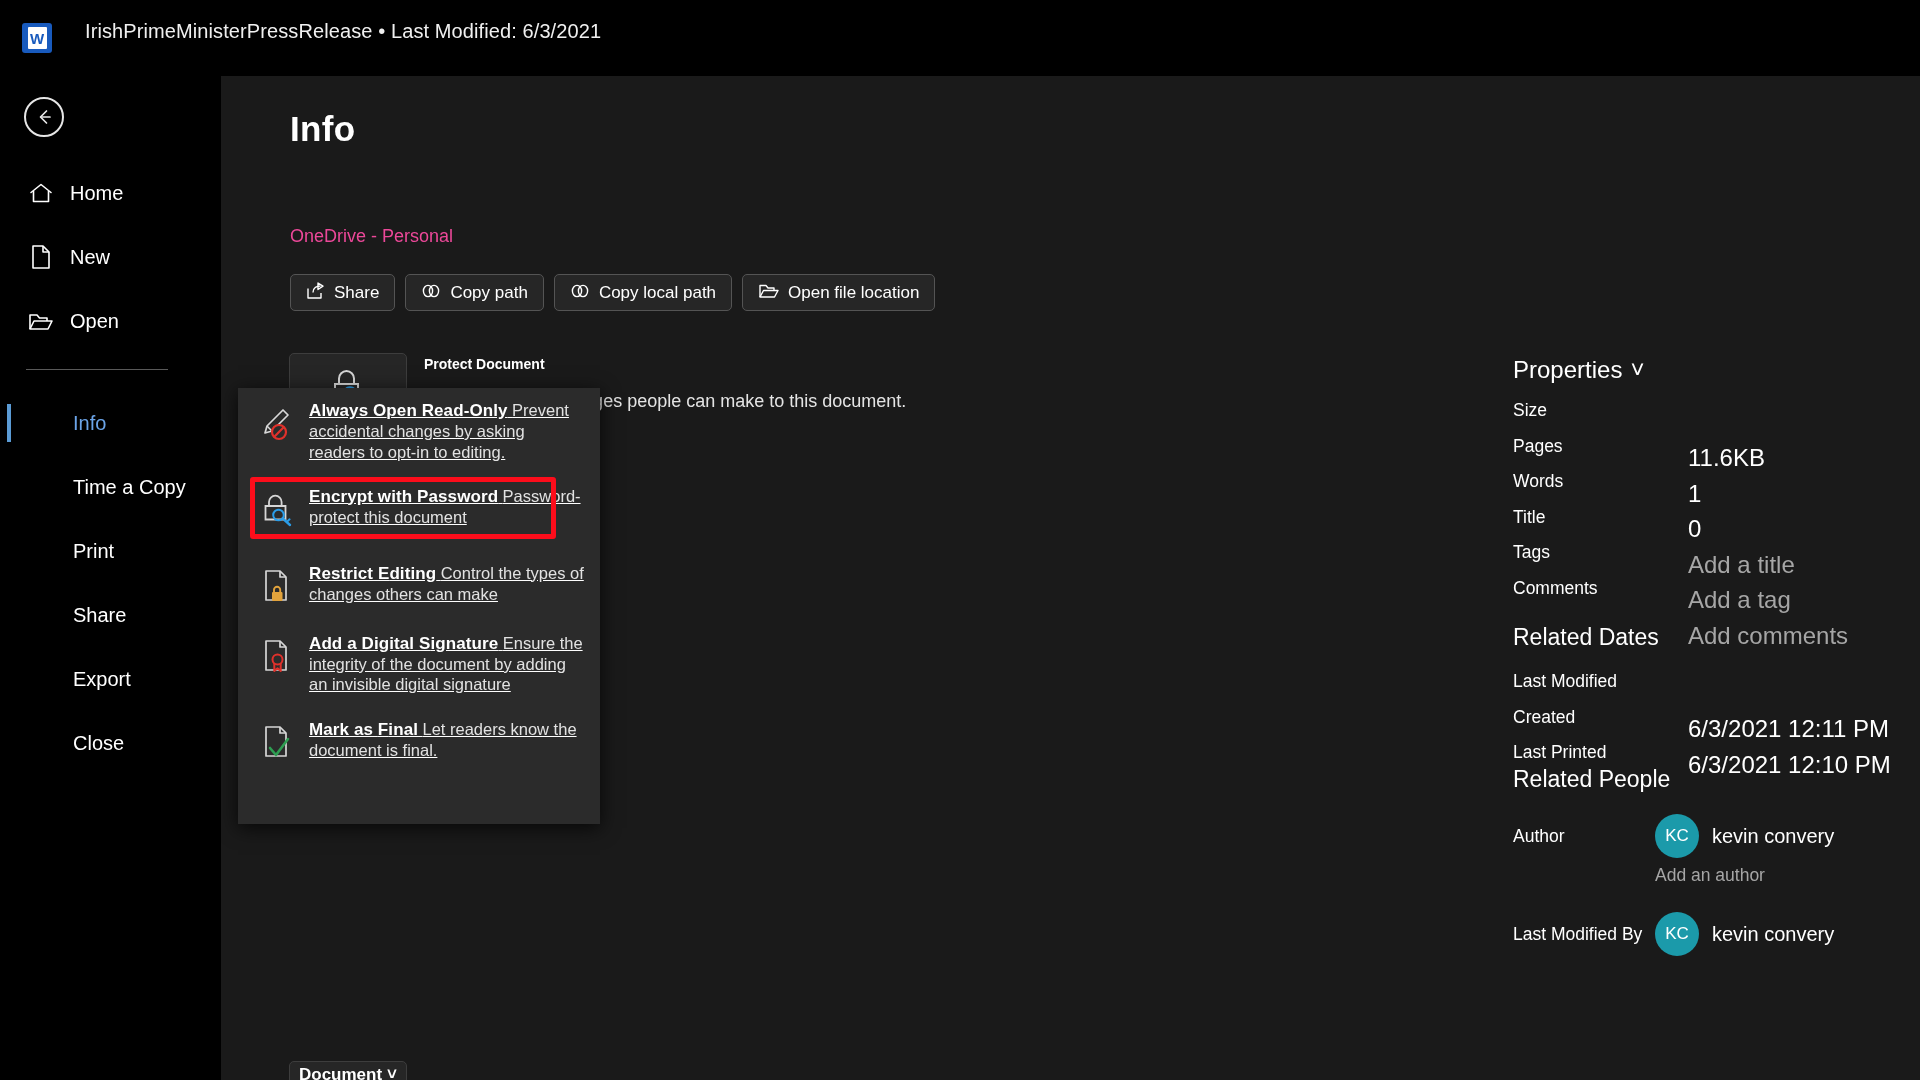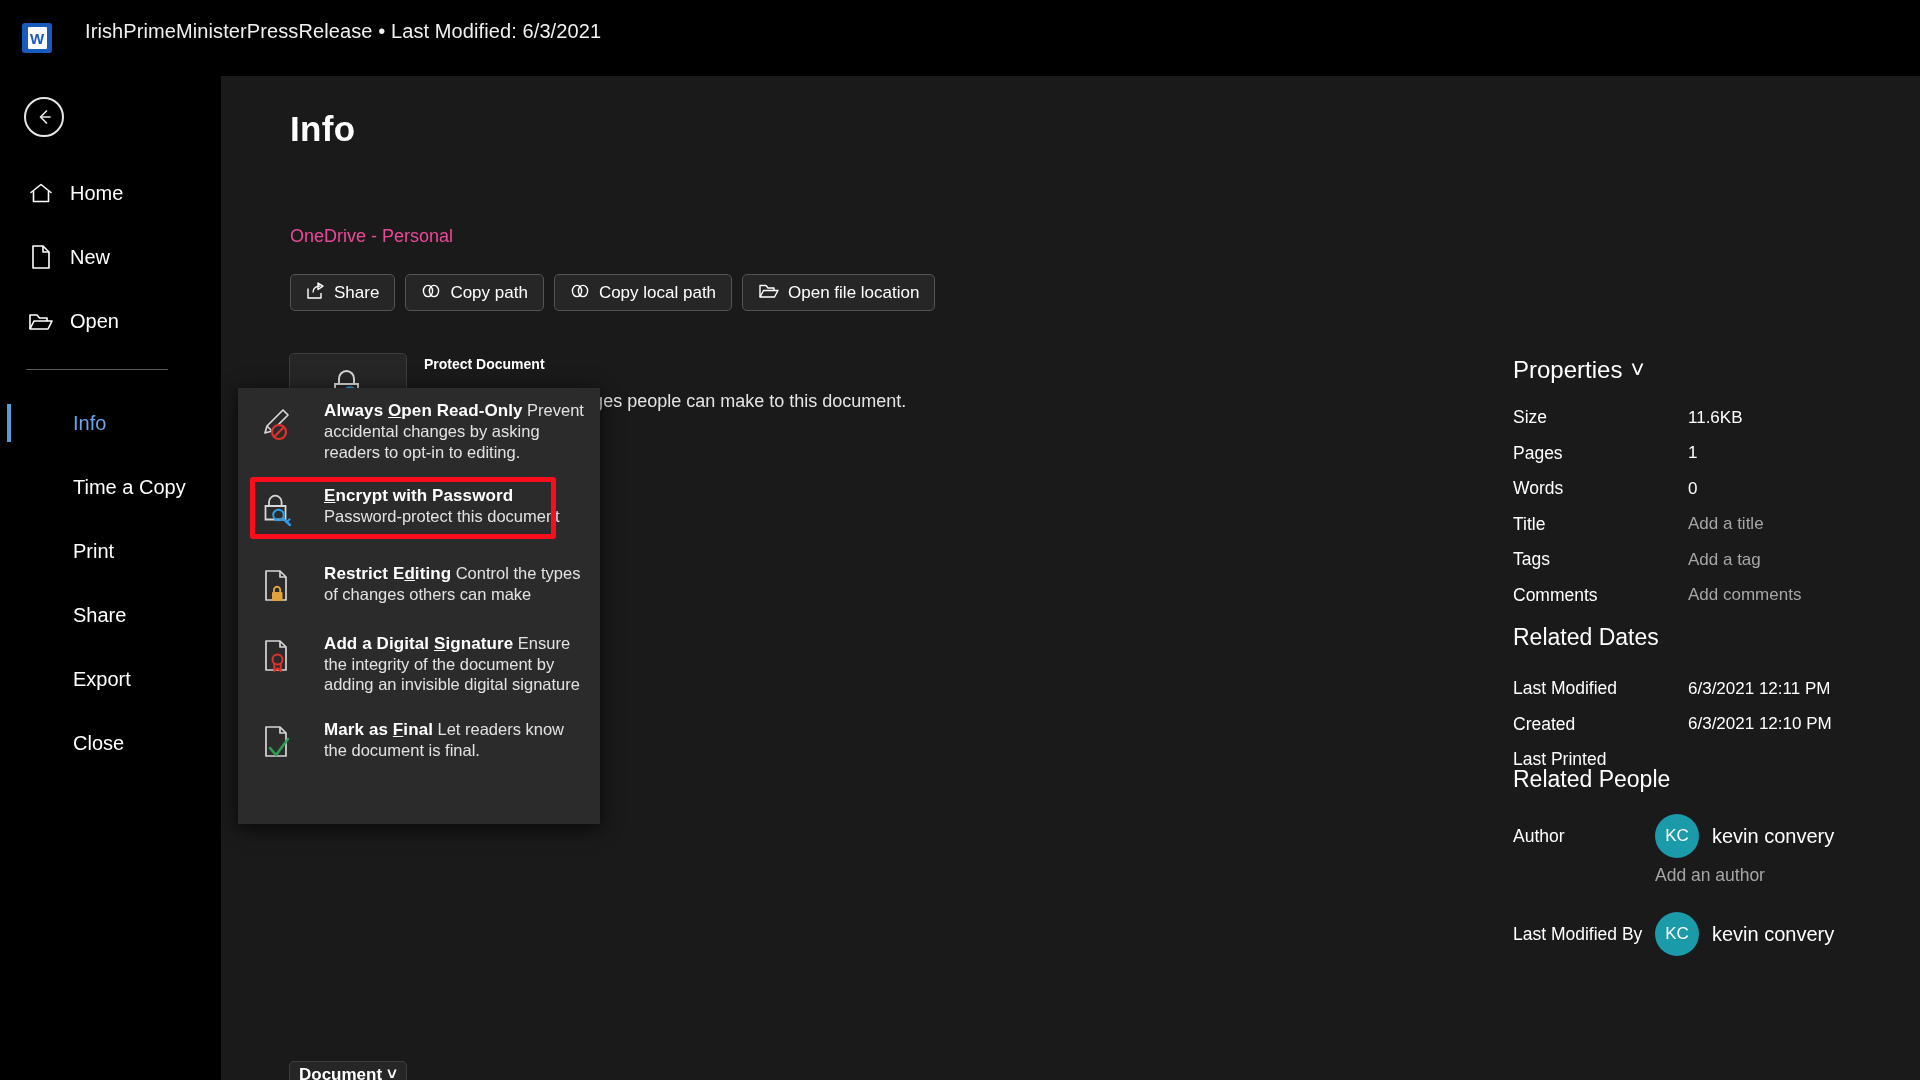--- a/index.html
+++ b/index.html
@@ -142,22 +142,22 @@
 
   
   .dropdown {
     position: absolute; left: 238px; top: 388px;
     width: 362px; height: 436px;
     background: #2b2b2b;
     box-shadow: 0 4px 18px rgba(0,0,0,0.75);
     z-index: 40;
   }
   .dd-item {
-    position: relative; display: flex; gap: 26px;
-    padding: 11px 16px 11px 20px; cursor: pointer;
+    position: relative; display: flex; gap: 11px;
+    padding: 11px 16px 11px 20px; cursor: pointer; text-decoration: underline;
   }
   .dd-ico { width: 40px; min-width: 40px; padding-top: 4px; }
   .dd-txt { padding-top: 1px; }
   .dd-title {
     font-size: 17px; font-weight: 700; color: #ffffff; margin-bottom: 4px;
     letter-spacing: 0.1px;
   }
   .dd-title u { text-decoration: underline; }
   .dd-desc { font-size: 16.5px; color: #e2e2e2; line-height: 1.26; max-width: 262px; }
 
@@ -168,23 +168,23 @@
     z-index: 60; pointer-events: none;
   }
 
   
   .props { position: absolute; left: 1292px; top: 280px; width: 400px; }
   .props-head {
     position: absolute; left: 0; top: 0;
     font-size: 24px; color: #ffffff; display: flex; align-items: flex-start; gap: 8px;
     cursor: pointer;
   }
-  .kv { position: relative; display: flex; height: 35.5px; align-items: center; }
+  .kv { position: relative; display: flex; height: 35.5px; align-items: flex-start; }
   .kv .k { width: 175px; font-size: 17.5px; color: #ffffff; }
-  .kv .v { font-size: 17px; color: #ffffff; }
+  .kv .v { font-size: 24px; color: #ffffff; margin-top: 44px; }
   .kv .v.ph { color: #a6a6a6; }
   .kv-list { position: absolute; left: 0; top: 44px; width: 400px; }
 
   .sec-title { font-size: 23px; color: #ffffff; }
   .rel-dates { position: absolute; left: 0; top: 268px; width: 400px; }
   .rel-dates .kv-list2 { margin-top: 20px; }
   .rel-people { position: absolute; left: 0; top: 410px; width: 400px; }
 
   .person-row { display: flex; align-items: center; height: 58px; }
   .person-row .k { width: 142px; font-size: 17.5px; color: #ffffff; }

